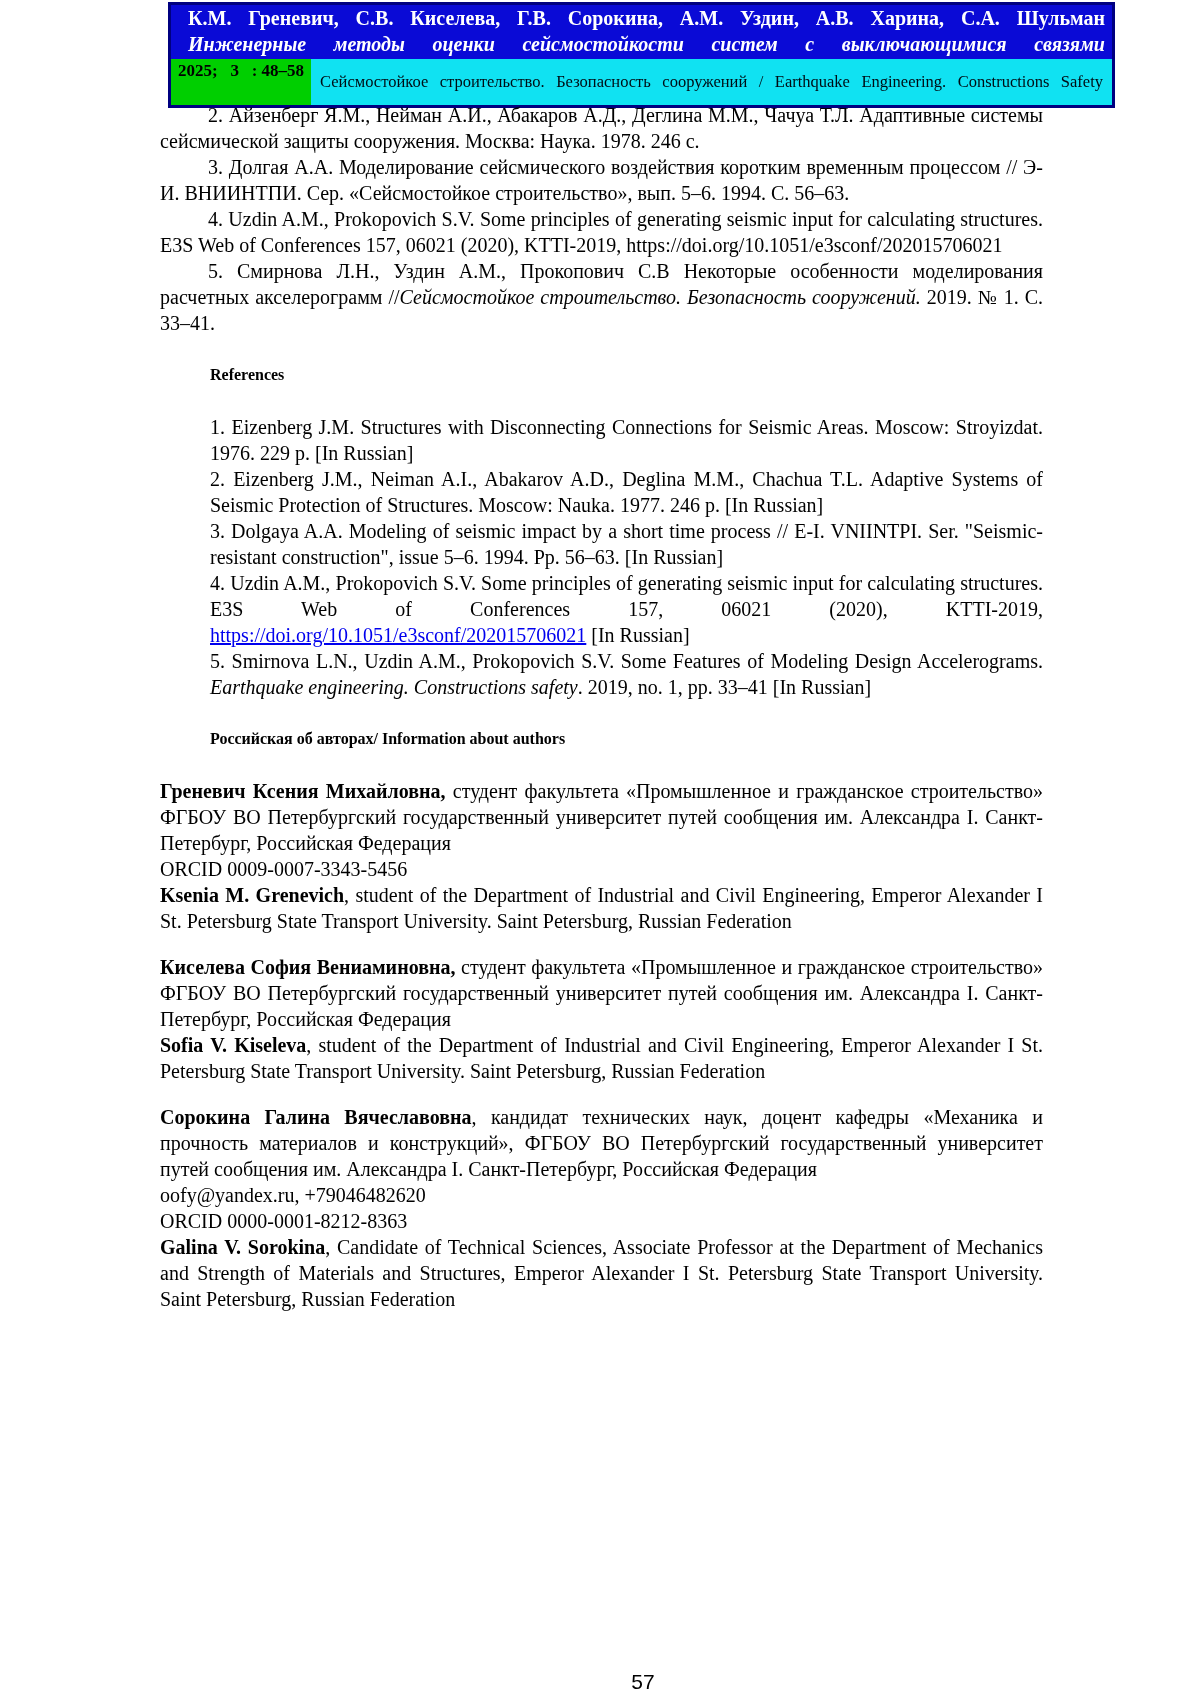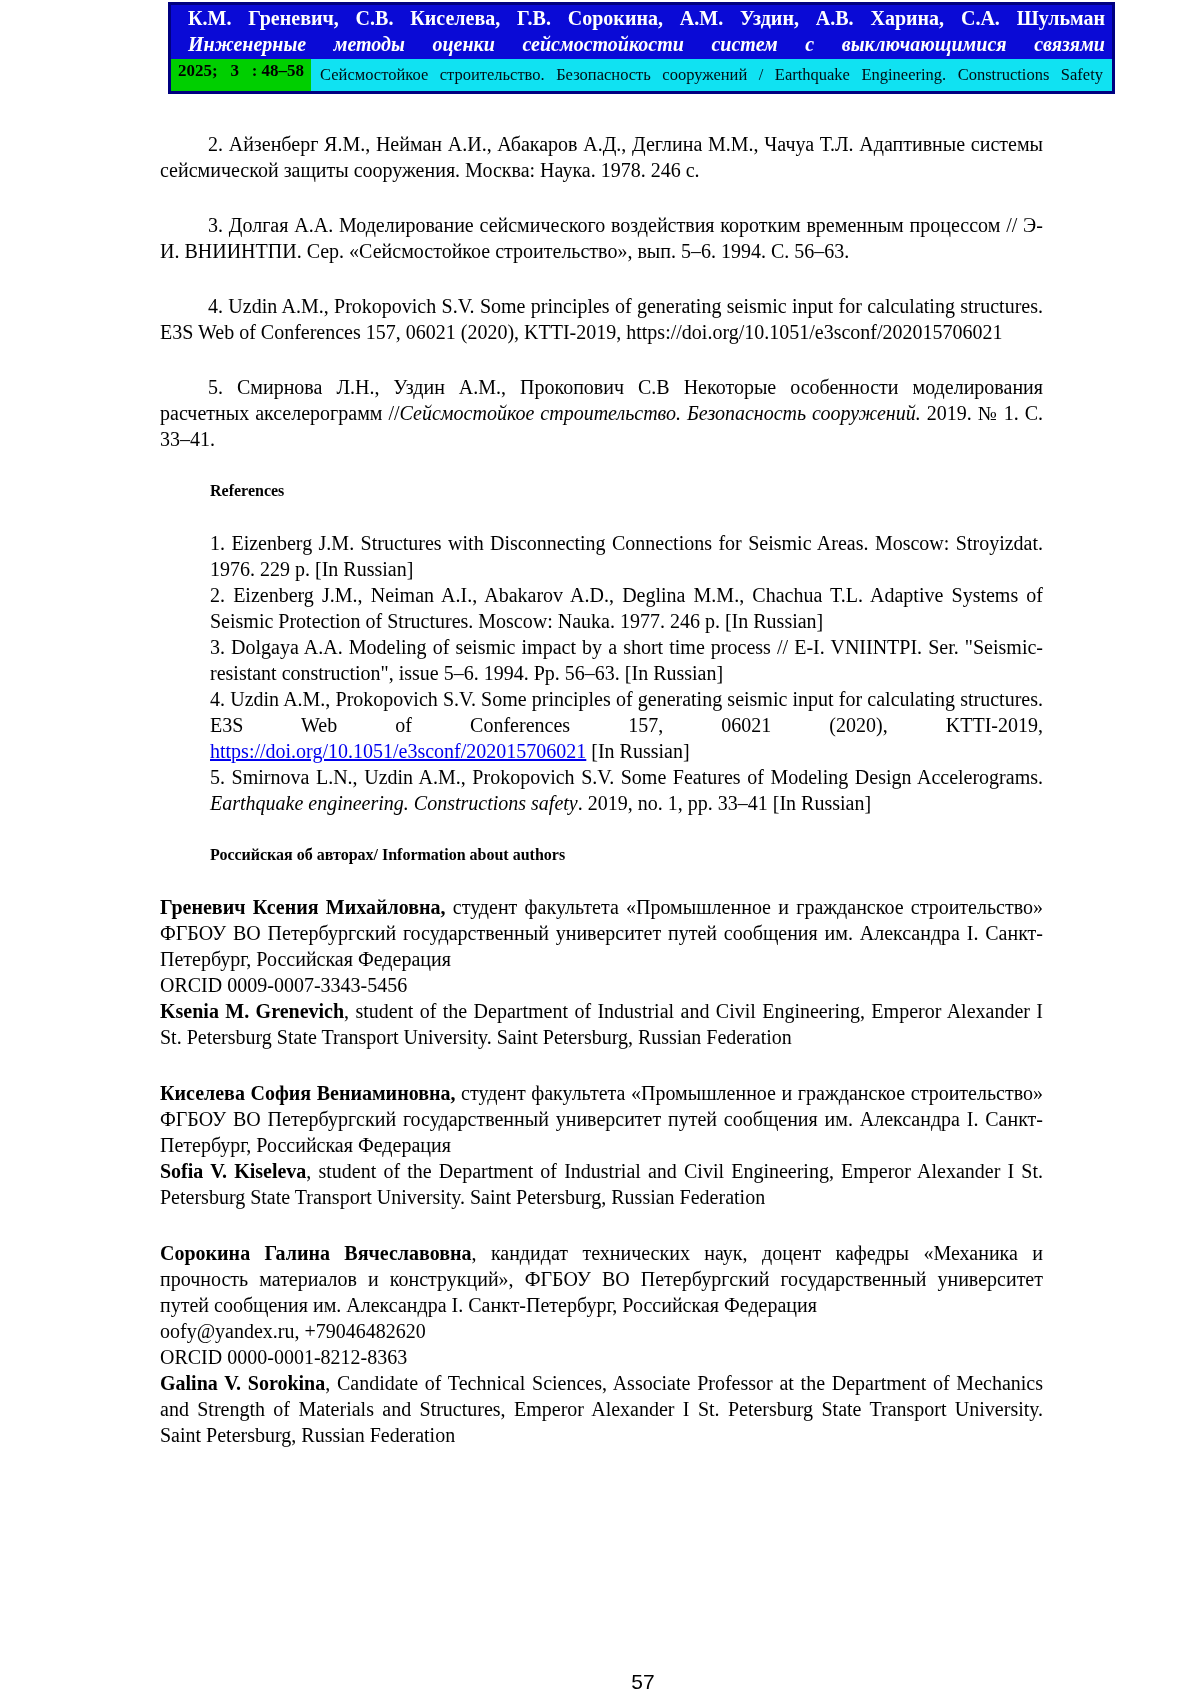--- a/index.html
+++ b/index.html
@@ -13,30 +13,30 @@
     background:var(--blue,#0a0ad6);color:#ffffff;font-weight:bold;font-size:20px;
     line-height:25px;padding:1px 7px 0 17px;text-align:justify;text-align-last:justify;
   }
   .b-title{font-style:italic;padding-bottom:2px;}
   .b-row3{display:flex;background:var(--cyan,#10e2f2);}
   .b-issue{
     background:var(--green,#00cf00);font-weight:bold;font-size:17px;line-height:24px;
     padding:0 7px;white-space:pre;color:#000;
   }
   .b-journal{
-    flex:1;font-size:16.5px;line-height:24px;padding:4px 9px;color:#000c14;
+    flex:1;font-size:16.5px;line-height:24px;padding:11px 9px;color:#000c14;
     text-align:justify;text-align-last:justify;
   }
   
   .content{position:absolute;left:160px;top:102px;width:883px;line-height:26px;}
   .p{margin:0;text-align:justify;}
-  .para{text-indent:48px;margin-top:29px;}
+  .para{text-indent:48px;}
   .heading{font-weight:bold;font-size:16px;margin:26px 0 26px 50px;line-height:26px;}
   .refs{margin-left:50px;}
-  .author-start{margin-top:30px;}
+  .author-start{margin-top:20px;}
   .b{font-weight:bold;}
   .i{font-style:italic;}
   a.link{color:#0000ee;text-decoration:underline;}
   .pagenum{
     position:absolute;top:1670px;left:0;width:1286px;text-align:center;
     font-family:"Liberation Sans","DejaVu Sans",sans-serif;font-size:21px;
   }
 </style>
 </head>
 <body>

